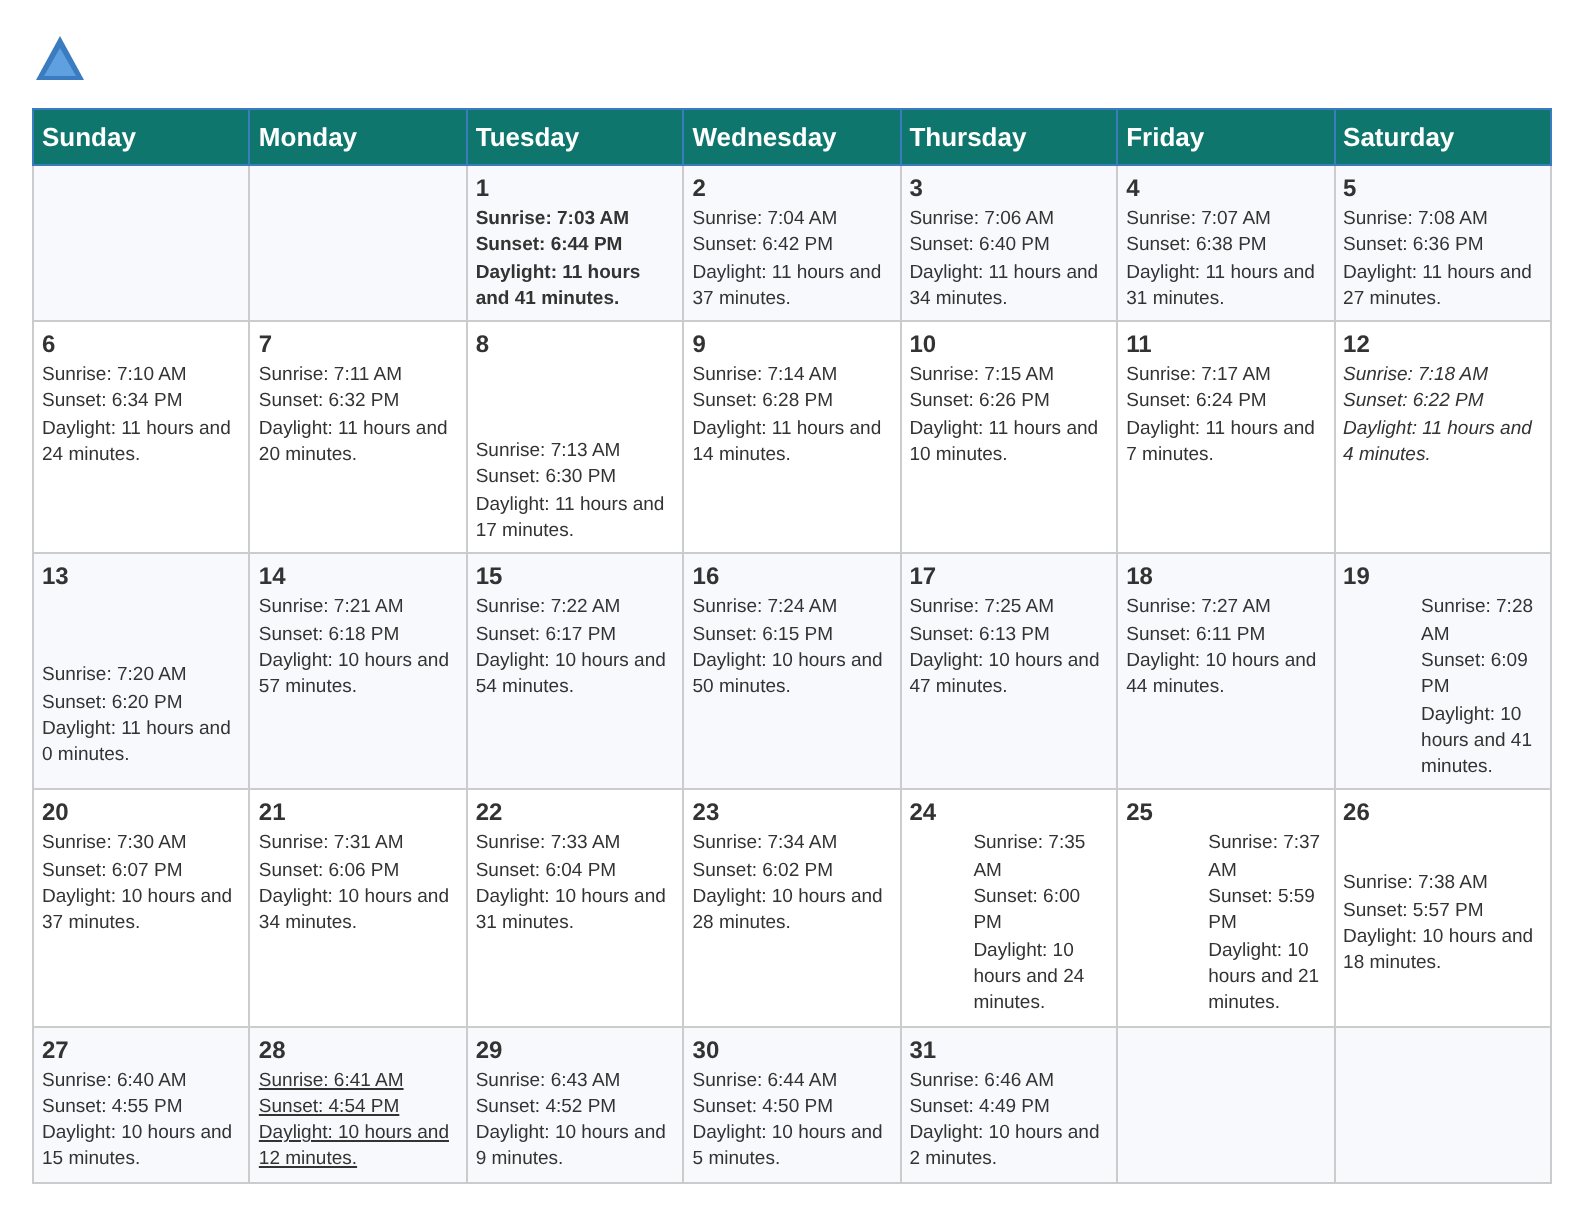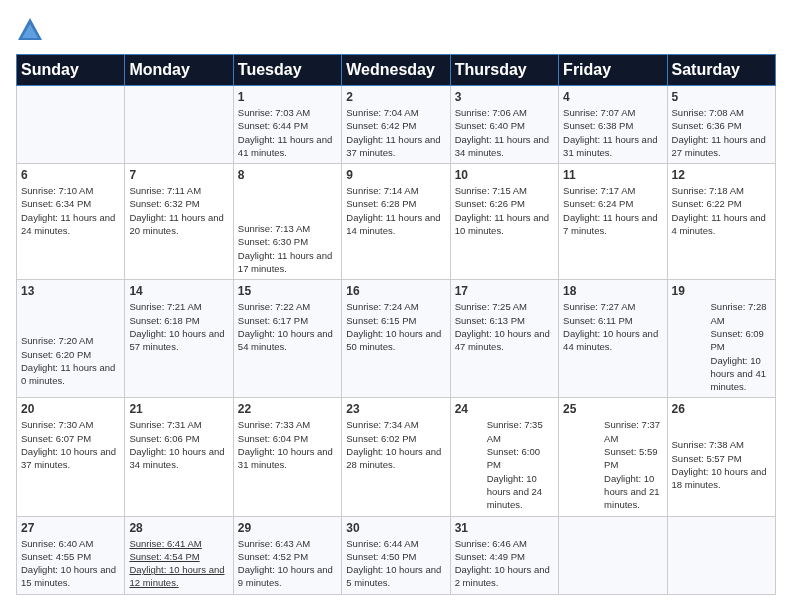--- a/index.html
+++ b/index.html
@@ -51,23 +51,23 @@
     .subtitle {
       font-size: 15px;
       color: #555;
     }
     table {
       width: 100%;
       border-collapse: collapse;
       table-layout: fixed;
     }
     thead tr th {
-      background-color: #0f172a;
+      background-color: #0f766e;
       color: #fff;
-      font-size: 16px;
+      font-size: 13px;
       font-weight: bold;
       padding: 6px 4px;
       text-align: left;
       border: 1px solid #3b7bbf;
     }
     tbody tr td {
       border: 1px solid #ccc;
       vertical-align: top;
       padding: 4px 4px;
       font-size: 10px;
@@ -121,21 +121,21 @@
         <th>Friday</th>
         <th>Saturday</th>
       </tr>
   </thead>
   <tbody id="calendar-body">
       <tr>
         <td></td>
         <td></td>
         <td>
           <span class="day-num">1</span>
-          <div class="day-info" style="white-space: pre-line;">Sunrise: 7:03 AM
+          <div class="day-info" style="white-space: pre-line; font-weight: bold;">Sunrise: 7:03 AM
 Sunset: 6:44 PM
 Daylight: 11 hours and 41 minutes.</div>
         </td>
         <td>
           <span class="day-num">2</span>
           <div class="day-info" style="white-space: pre-line;">Sunrise: 7:04 AM
 Sunset: 6:42 PM
 Daylight: 11 hours and 37 minutes.</div>
         </td>
         <td>
@@ -189,21 +189,21 @@
 Daylight: 11 hours and 10 minutes.</div>
         </td>
         <td>
           <span class="day-num">11</span>
           <div class="day-info" style="white-space: pre-line;">Sunrise: 7:17 AM
 Sunset: 6:24 PM
 Daylight: 11 hours and 7 minutes.</div>
         </td>
         <td>
           <span class="day-num">12</span>
-          <div class="day-info" style="white-space: pre-line;">Sunrise: 7:18 AM
+          <div class="day-info" style="white-space: pre-line; font-style: italic;">Sunrise: 7:18 AM
 Sunset: 6:22 PM
 Daylight: 11 hours and 4 minutes.</div>
         </td>
       </tr>
       <tr>
         <td>
           <span class="day-num">13</span>
           <div class="day-info" style="white-space: pre-line; margin-top: 36px;">Sunrise: 7:20 AM
 Sunset: 6:20 PM
 Daylight: 11 hours and 0 minutes.</div>

